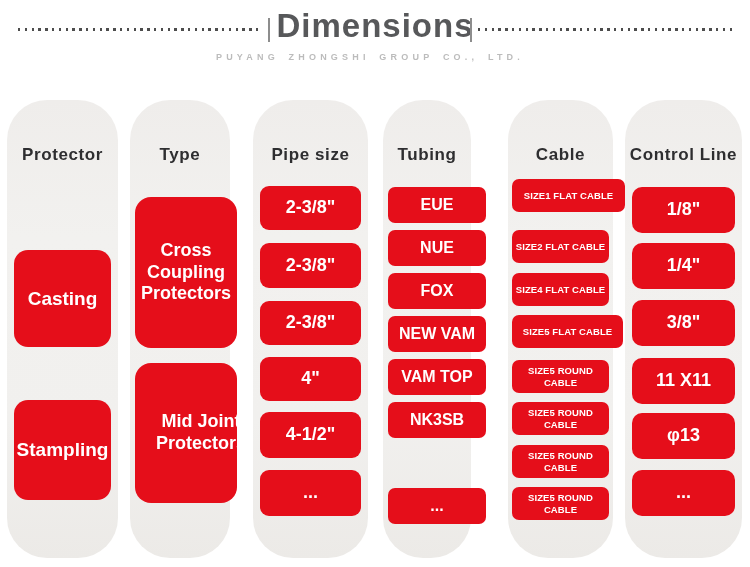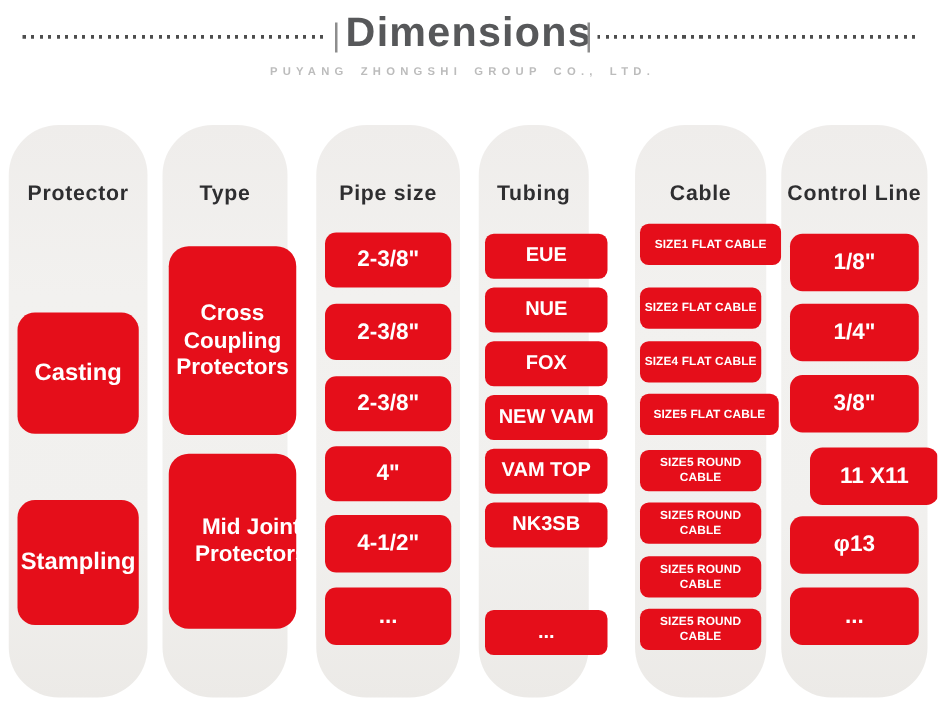--- a/index.html
+++ b/index.html
@@ -100,18 +100,18 @@
     <div class="box" style="left:4px;width:97px;top:302px;height:33px;">SIZE5 ROUND CABLE</div>
     <div class="box" style="left:4px;width:97px;top:345px;height:33px;">SIZE5 ROUND CABLE</div>
     <div class="box" style="left:4px;width:97px;top:387px;height:33px;">SIZE5 ROUND CABLE</div>
   </div>
 
   <div class="col c6" style="left:625px;width:117px;">
     <div class="col-label">Control Line</div>
     <div class="box" style="left:7px;width:103px;top:87px;height:46px;">1/8"</div>
     <div class="box" style="left:7px;width:103px;top:143px;height:46px;">1/4"</div>
     <div class="box" style="left:7px;width:103px;top:200px;height:46px;">3/8"</div>
-    <div class="box" style="left:7px;width:103px;top:258px;height:46px;margin-left:16px;">11 X11</div>
+    <div class="box" style="left:7px;width:103px;top:258px;height:46px;">11 X11</div>
     <div class="box" style="left:7px;width:103px;top:313px;height:46px;">φ13</div>
     <div class="box" style="left:7px;width:103px;top:370px;height:46px;">...</div>
   </div>
 
 </div>
 
 </body></html>

